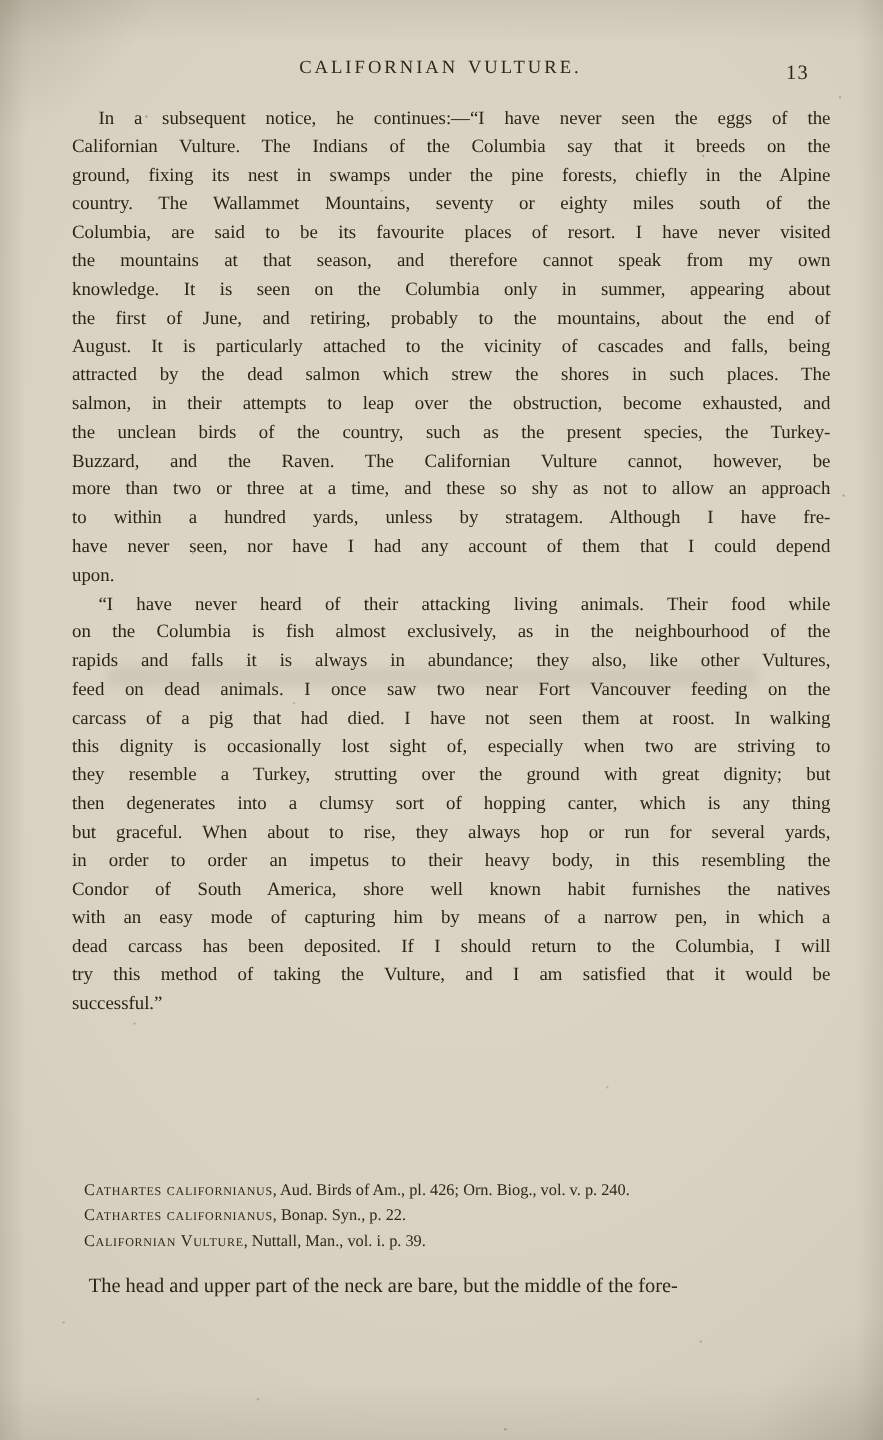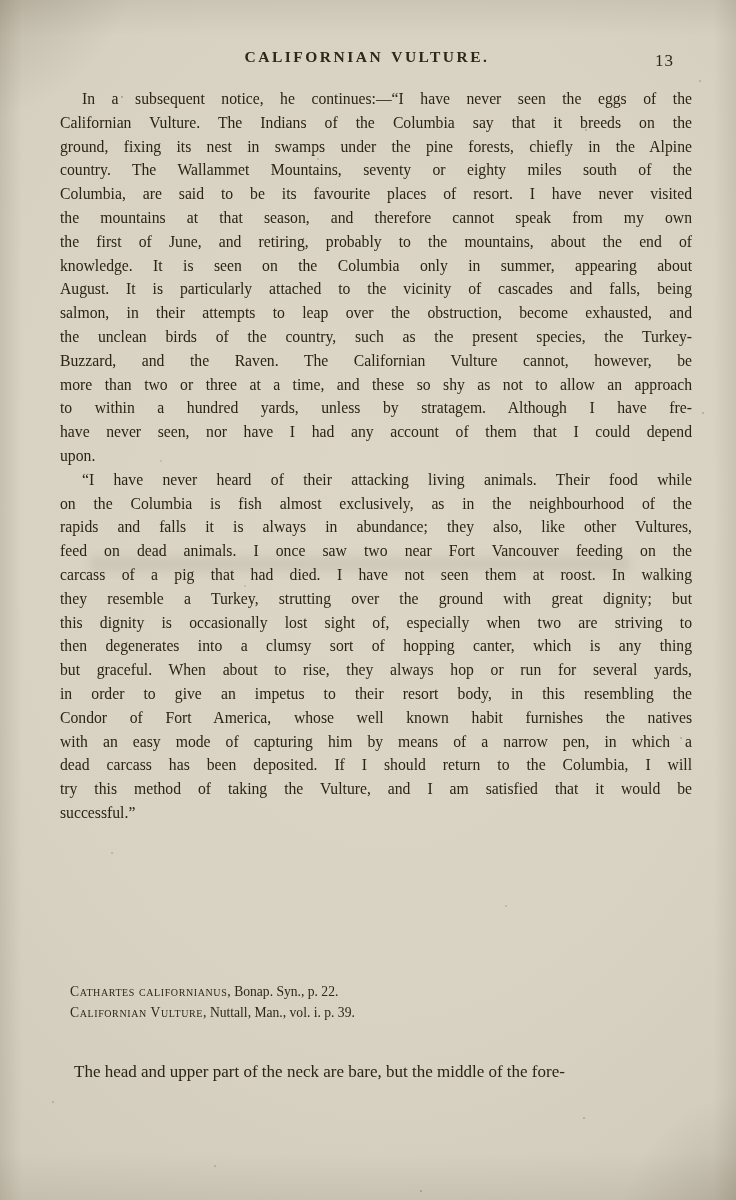--- a/index.html
+++ b/index.html
@@ -46,21 +46,20 @@
     position: absolute; left: 90px; top: 556px; width: 540px; height: 16px;
     background: rgba(110,100,80,0.10);
     filter: blur(4px);
     pointer-events: none;
   }
   .header { position: absolute; top: 48px; left: 60px; right: 62px; height: 26px; }
   .running-title {
     position: absolute; left: 0; right: 0; text-align: center;
     font-size: 15.5px; letter-spacing: 2.5px; word-spacing: 2px;
     color: #2e2818;
-    font-weight: bold;
   }
   .page-number {
     position: absolute; right: 0; top: 3px;
     font-size: 17px; letter-spacing: 1px; color: #2e2818;
   }
   .body-text { position: absolute; top: 87px; left: 60px; width: 632px; }
   .para { margin: 0; }
   .line {
     font-size: 15.7px; line-height: 23.8px;
     text-align: justify; text-align-last: justify;
@@ -91,51 +90,53 @@
   </div>
 
   <div class="body-text" id="body-text">
       <div class="para">
         <div class="line first">In a subsequent notice, he continues:—“I have never seen the eggs of the</div>
         <div class="line">Californian Vulture. The Indians of the Columbia say that it breeds on the</div>
         <div class="line">ground, fixing its nest in swamps under the pine forests, chiefly in the Alpine</div>
         <div class="line">country. The Wallammet Mountains, seventy or eighty miles south of the</div>
         <div class="line">Columbia, are said to be its favourite places of resort. I have never visited</div>
         <div class="line">the mountains at that season, and therefore cannot speak from my own</div>
+        <div class="line">knowledge. It is seen on the Columbia only in summer, appearing about</div>
         <div class="line">the first of June, and retiring, probably to the mountains, about the end of</div>
-        <div class="line">knowledge. It is seen on the Columbia only in summer, appearing about</div>
         <div class="line">August. It is particularly attached to the vicinity of cascades and falls, being</div>
+        <div class="line">attracted by the dead salmon which strew the shores in such places. The</div>
         <div class="line">salmon, in their attempts to leap over the obstruction, become exhausted, and</div>
         <div class="line">the unclean birds of the country, such as the present species, the Turkey-</div>
         <div class="line">Buzzard, and the Raven. The Californian Vulture cannot, however, be</div>
         <div class="line">more than two or three at a time, and these so shy as not to allow an approach</div>
         <div class="line">to within a hundred yards, unless by stratagem. Although I have fre-</div>
         <div class="line">have never seen, nor have I had any account of them that I could depend</div>
         <div class="line last">upon.</div>
       </div>
       <div class="para">
         <div class="line first">“I have never heard of their attacking living animals. Their food while</div>
         <div class="line">on the Columbia is fish almost exclusively, as in the neighbourhood of the</div>
         <div class="line">rapids and falls it is always in abundance; they also, like other Vultures,</div>
         <div class="line">feed on dead animals. I once saw two near Fort Vancouver feeding on the</div>
         <div class="line">carcass of a pig that had died. I have not seen them at roost. In walking</div>
+        <div class="line">this dignity is occasionally lost sight of, especially when two are striving to</div>
         <div class="line">they resemble a Turkey, strutting over the ground with great dignity; but</div>
-        <div class="line">this dignity is occasionally lost sight of, especially when two are striving to</div>
         <div class="line">then degenerates into a clumsy sort of hopping canter, which is any thing</div>
         <div class="line">but graceful. When about to rise, they always hop or run for several yards,</div>
-        <div class="line">in order to give an impetus to their resort body, in this resembling the</div>
-        <div class="line">Condor of Fort America, whose well known habit furnishes the natives</div>
+        <div class="line">in order to order an impetus to their heavy body, in this resembling the</div>
+        <div class="line">Condor of South America, shore well known habit furnishes the natives</div>
         <div class="line">with an easy mode of capturing him by means of a narrow pen, in which a</div>
         <div class="line">dead carcass has been deposited. If I should return to the Columbia, I will</div>
         <div class="line">try this method of taking the Vulture, and I am satisfied that it would be</div>
         <div class="line last">successful.”</div>
       </div>
     </div>
 
   <div class="citations" id="citations">
+      <div class="citation-line"><span class="sc">Cathartes californianus</span><span>, Aud. Birds of Am., pl. 426; Orn. Biog., vol. v. p. 240.</span></div>
       <div class="citation-line"><span class="sc">Cathartes californianus</span><span>, Bonap. Syn., p. 22.</span></div>
       <div class="citation-line"><span class="sc">Californian Vulture</span><span>, Nuttall, Man., vol. i. p. 39.</span></div>
     </div>
 
   <div class="final-para">
     <span>The head and upper part of the neck are bare, but the middle of the fore-</span>
   </div>
 </div>
 
 </body></html>

